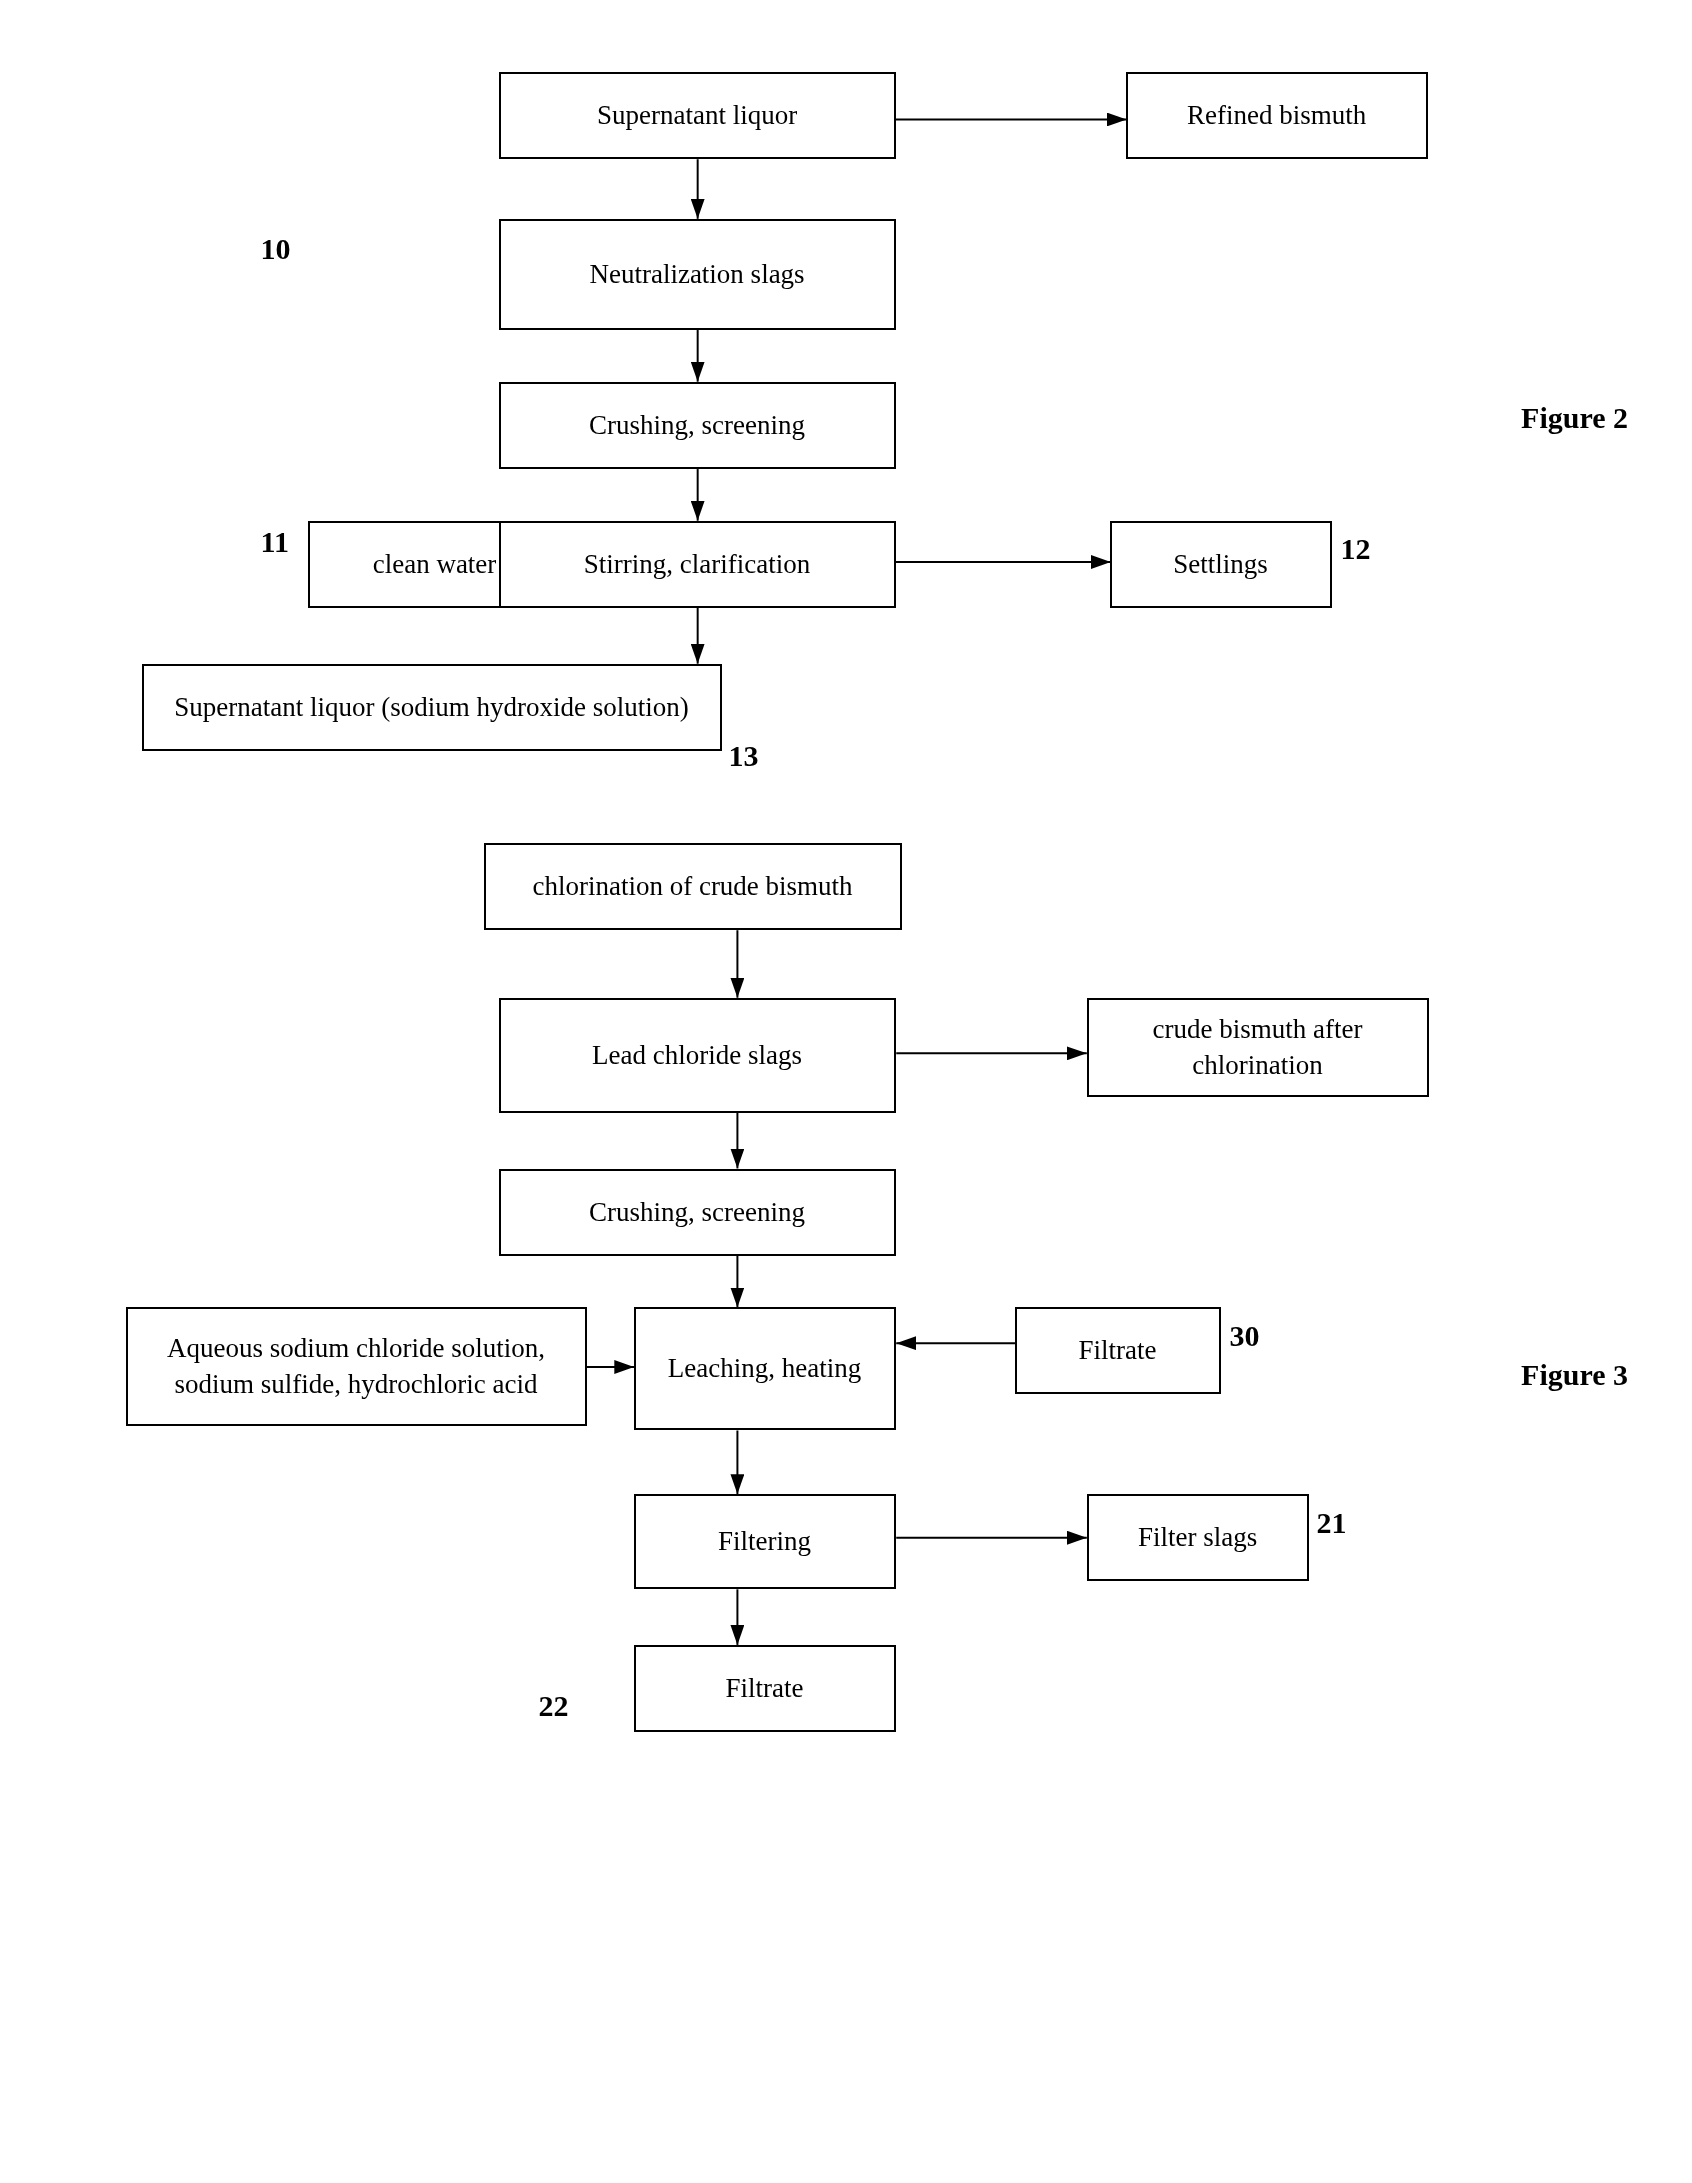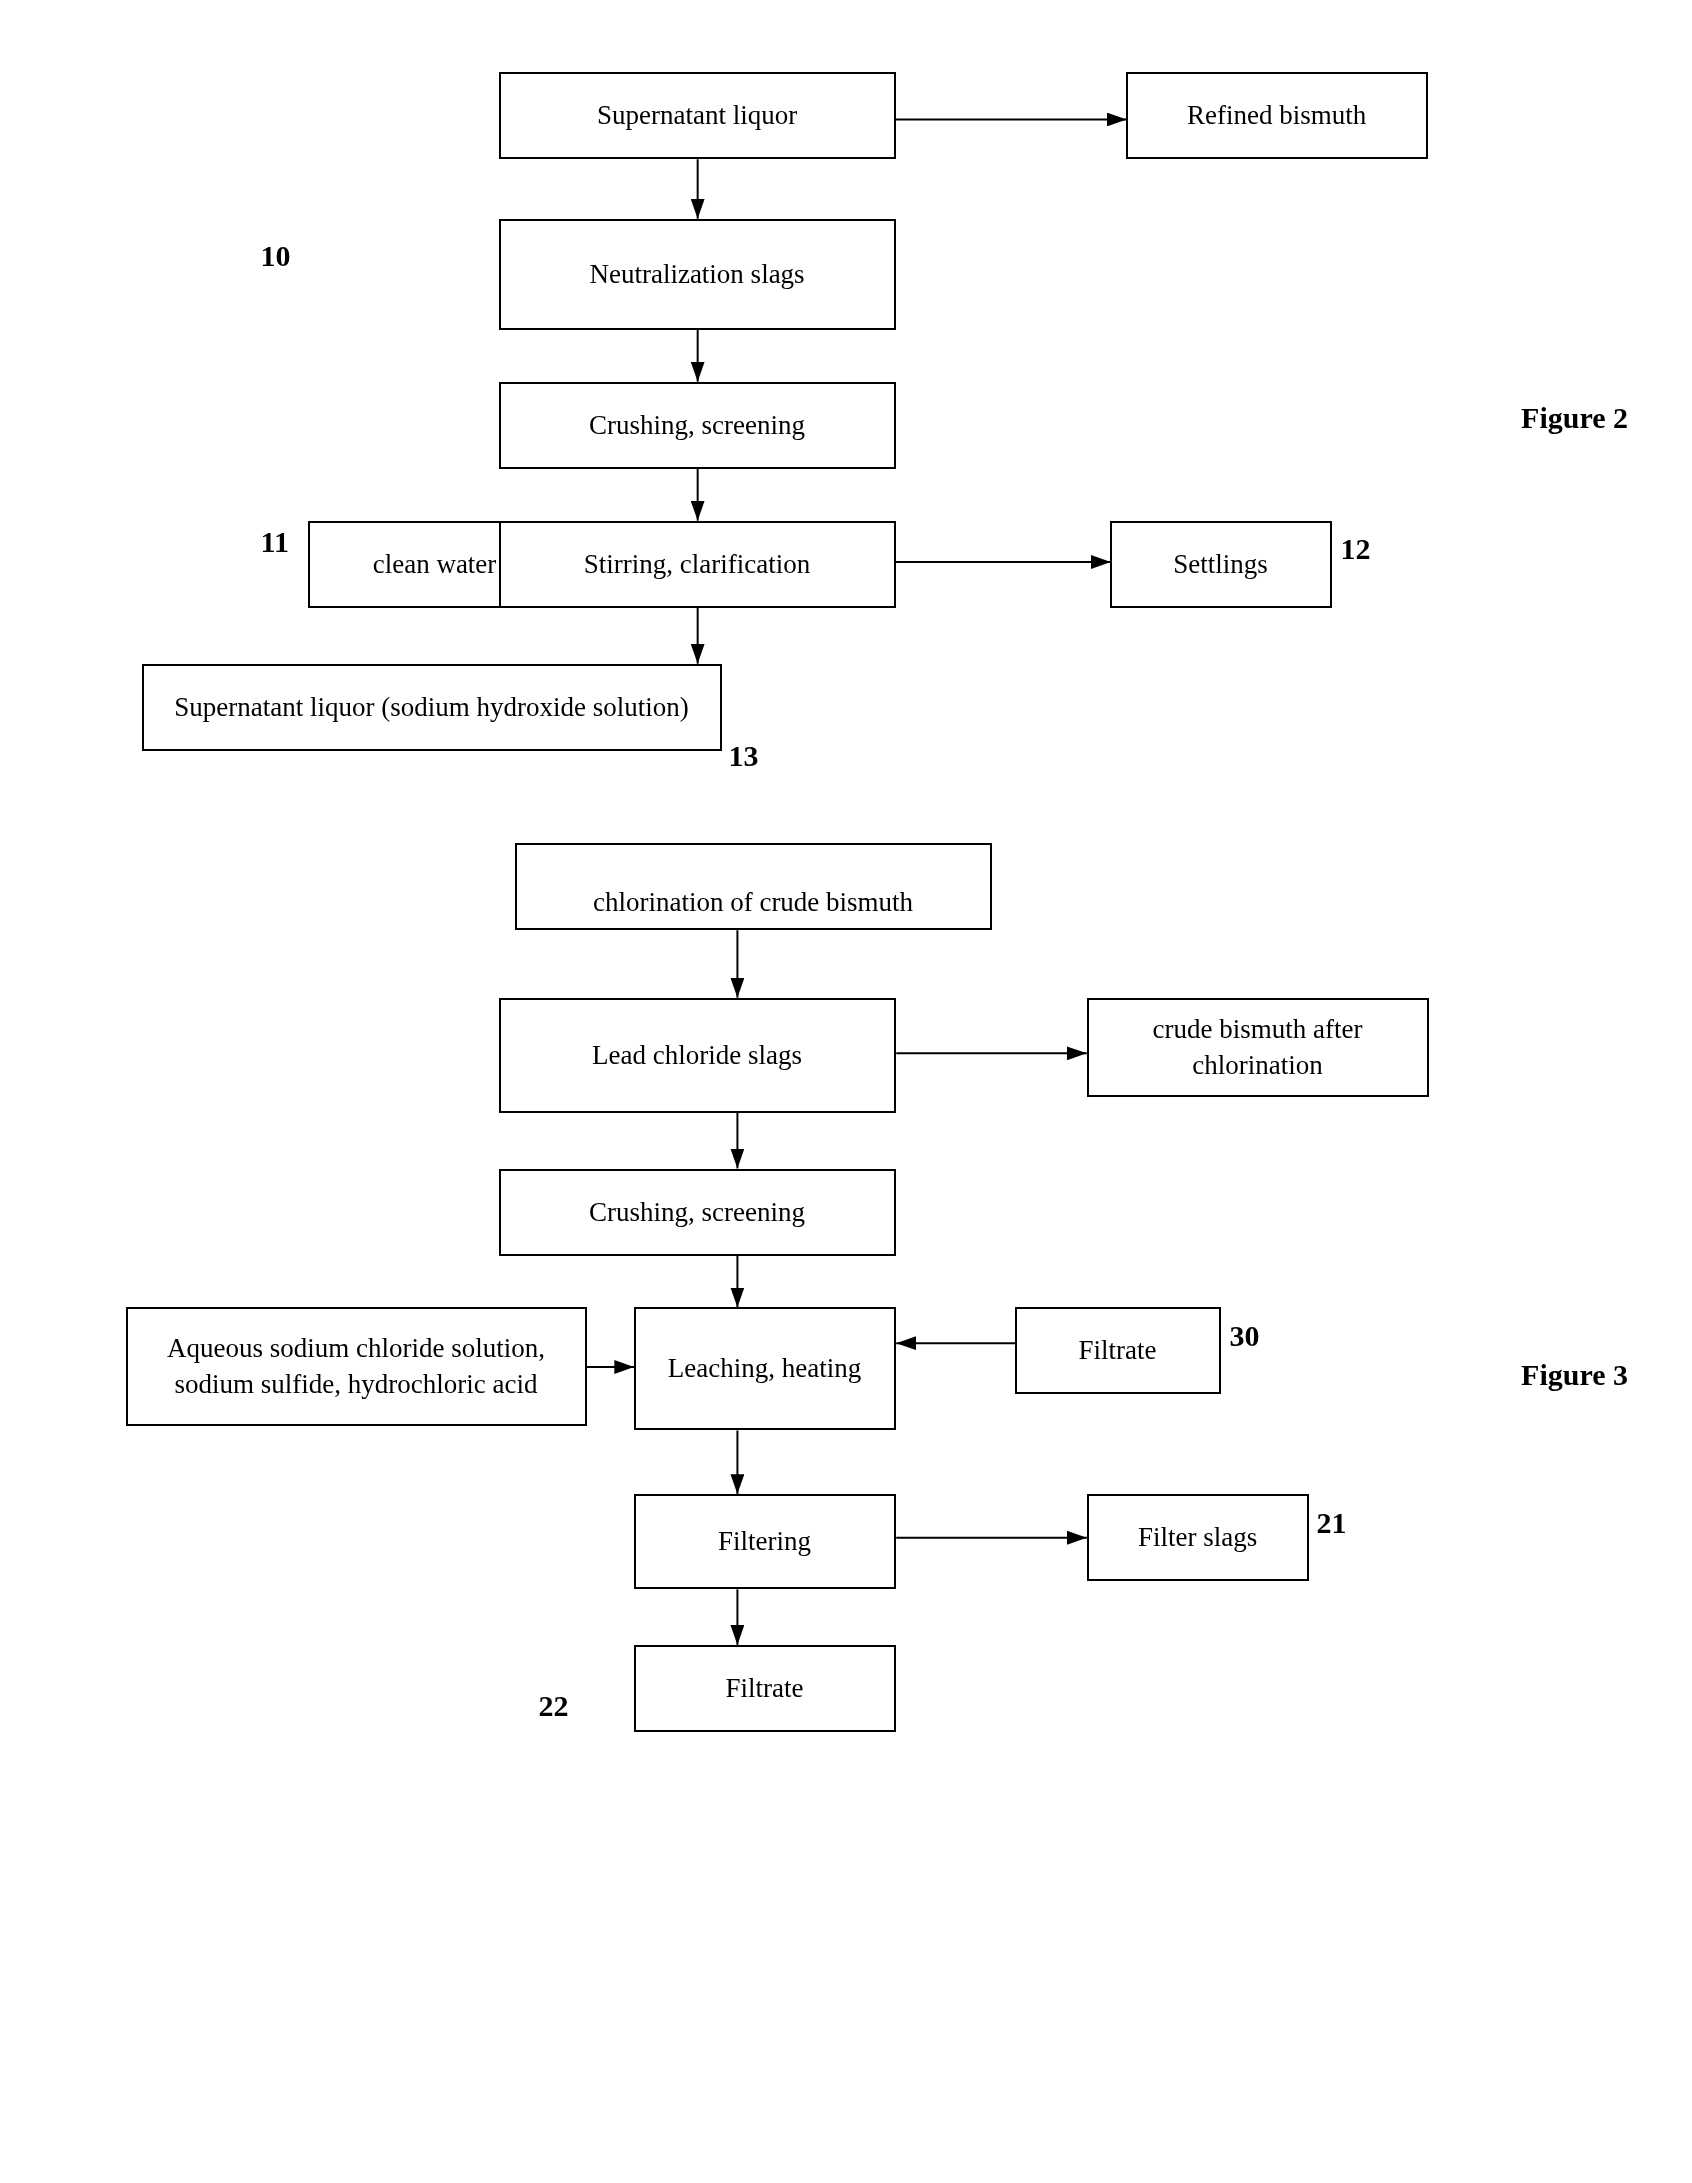--- a/index.html
+++ b/index.html
@@ -110,21 +110,21 @@
     </svg>
 
     <div class="box" style="left:421px; top:24px; width:397px; height:87px;">
       <span>Supernatant liquor</span>
     </div>
 
     <div class="box" style="left:1048px; top:24px; width:302px; height:87px;">
       <span>Refined bismuth</span>
     </div>
 
-    <div class="label-text" style="left:183px; top:191px;">
+    <div class="label-text" style="left:183px; top:184px;">
       <span>10</span>
     </div>
 
     <div class="box" style="left:421px; top:171px; width:397px; height:111px;">
       <span>Neutralization slags</span>
     </div>
 
     <div class="box" style="left:421px; top:334px; width:397px; height:87px;">
       <span>Crushing, screening</span>
     </div>
@@ -186,21 +186,21 @@
 
       <line x1="1180" y1="650" x2="1030" y2="650" marker-end="url(#arrow3)"></line>
 
       <line x1="830" y1="760" x2="830" y2="840" marker-end="url(#arrow3)"></line>
 
       <line x1="1030" y1="895" x2="1270" y2="895" marker-end="url(#arrow3)"></line>
 
       <line x1="830" y1="960" x2="830" y2="1030" marker-end="url(#arrow3)"></line>
     </svg>
 
-    <div class="box" style="left:437px; top:16px; width:477px; height:87px;align-items:flex-end;">
+    <div class="box" style="left:406px; top:16px; width:418px; height:87px;">
       <span>chlorination of crude bismuth</span>
     </div>
 
     <div class="box" style="left:421px; top:171px; width:397px; height:115px;">
       <span>Lead chloride slags</span>
     </div>
 
     <div class="box" style="left:1009px; top:171px; width:342px; height:99px;">
       <span>crude bismuth after chlorination</span>
     </div>

